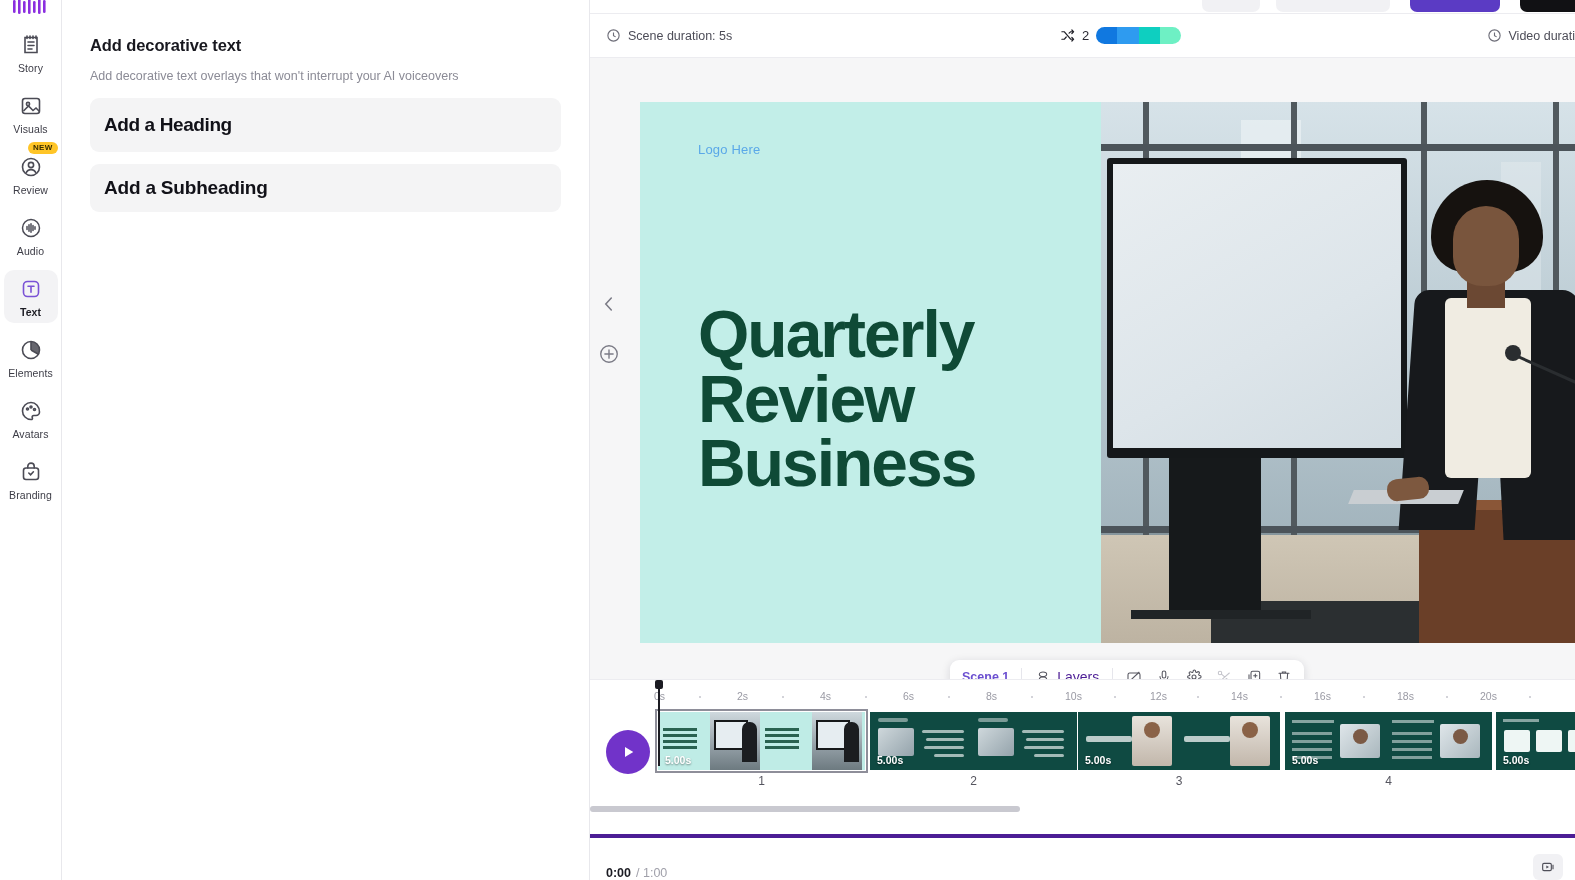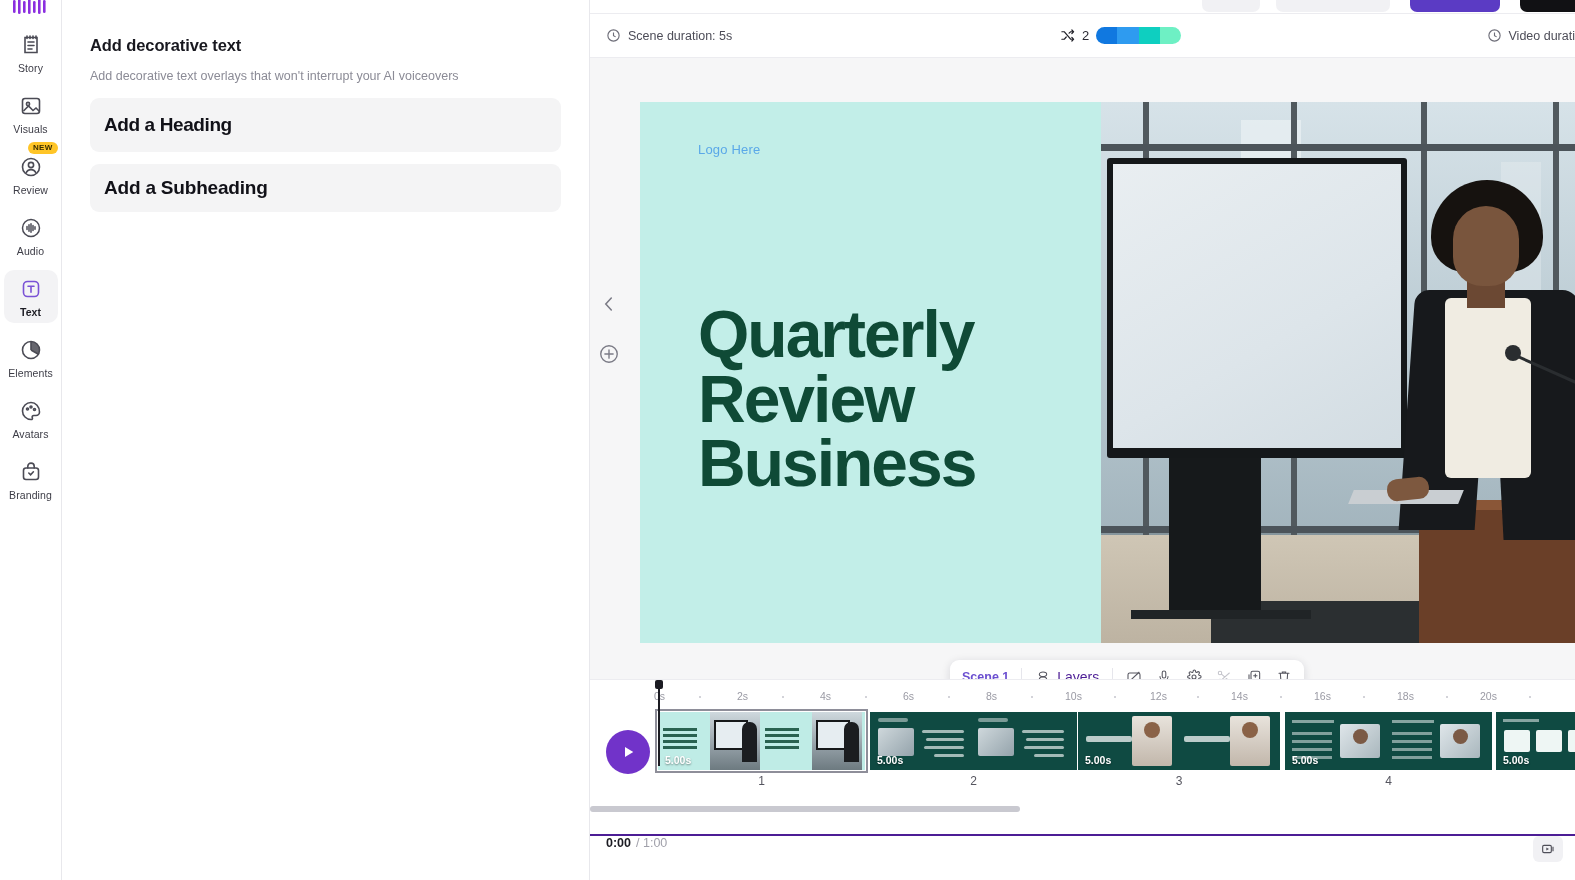--- a/index.html
+++ b/index.html
@@ -248,22 +248,22 @@
   .hscroll-track {
     position: absolute; left: 0; right: 0; bottom: 22px; height: 6px; background: transparent;
   }
   .hscroll-thumb {
     position: absolute; left: 0px; width: 430px; height: 6px; border-radius: 3px; background: #c9c9d0;
     cursor: pointer;
   }
 
   
   .footer {
-    flex: 0 0 46px; height: 46px; border-top: 2px solid #4c1d95;
-    display: flex; align-items: flex-start; padding: 0 16px; position: relative; background:#fff;
+    flex: 0 0 46px; height: 46px; border-top: 4px solid #4c1d95;
+    display: flex; align-items: flex-end; padding: 0 16px; position: relative; background:#fff;
   }
   .time-cur { font-size: 12.5px; font-weight: 700; color: #1b1b22; }
   .time-tot { font-size: 12.5px; color: #a0a0aa; margin-left: 5px; }
   .foot-btn {
     position: absolute; right: 12px; width: 30px; height: 26px; border-radius: 6px;
     background: #f1f1f4; display:flex; align-items:center; justify-content:center; cursor: pointer;
   }
   .foot-btn svg { width: 16px; height: 16px; color: #4f4f59; }
 </style>
 </head>

